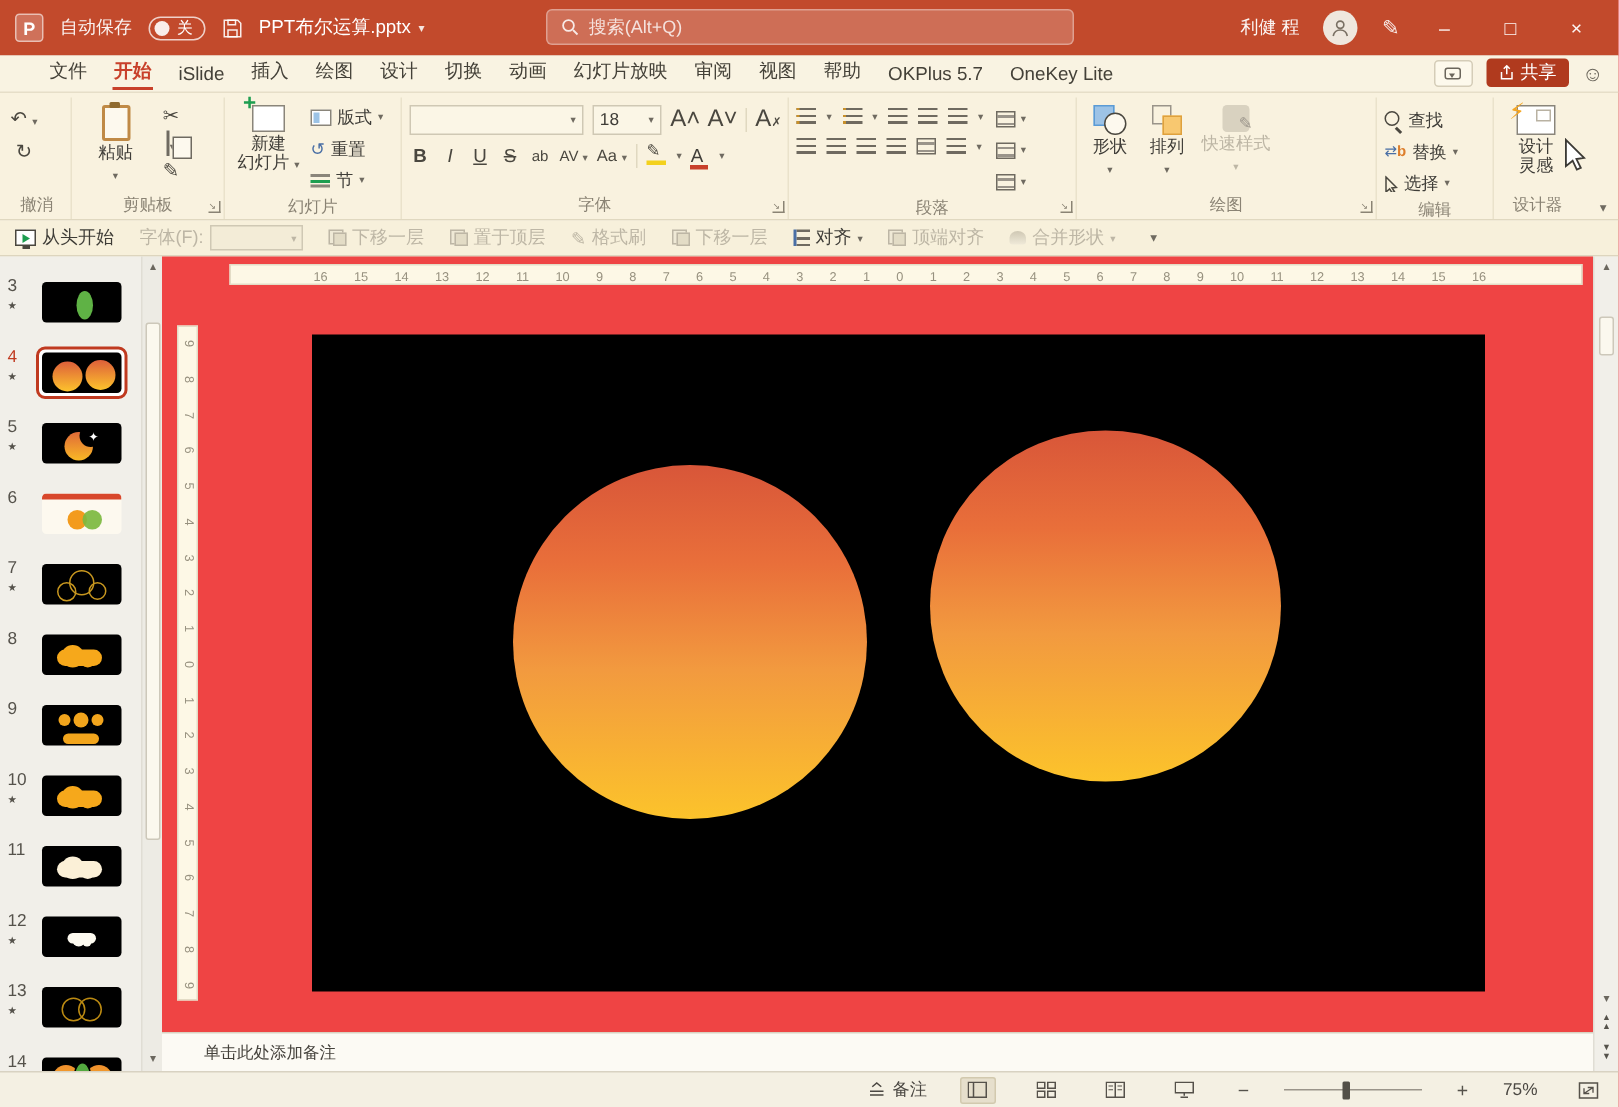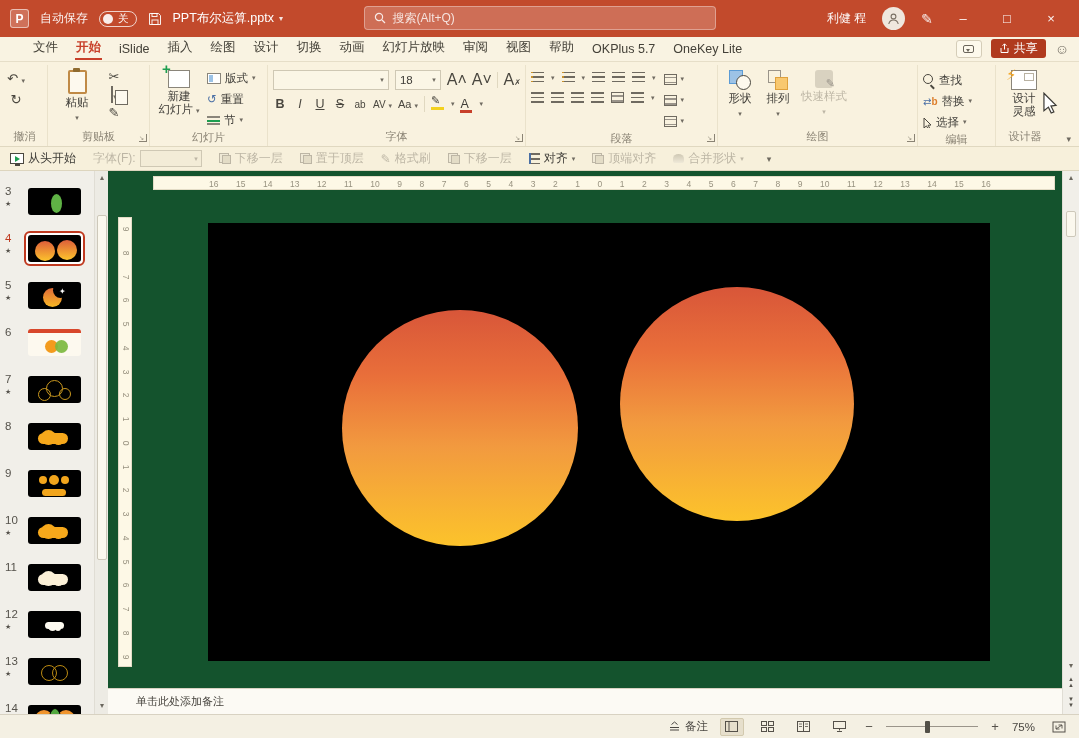--- a/index.html
+++ b/index.html
@@ -160,21 +160,21 @@
   .k-outline-circles .c1 { left:13px; top:7px; width:16px; height:16px; border:1px solid #bb8a12; border-radius:50%; }
   .k-outline-circles .c2 { left:24px; top:7px; width:16px; height:16px; border:1px solid #bb8a12; border-radius:50%; }
   .k-leaf-circles .c1 { left:7px; top:5px; width:18px; height:18px; border-radius:50%; background:linear-gradient(#ef8f2e,#f6b31f); }
   .k-leaf-circles .c2 { left:29px; top:5px; width:18px; height:18px; border-radius:50%; background:linear-gradient(#ef8f2e,#f6b31f); }
   .k-leaf-circles .c3 { left:21px; top:3px; width:12px; height:21px; border-radius:50%; background:#53a93f; border:1px solid #000; }
 
   .panel-scroll { position:absolute; left:94px; top:0; width:14px; height:543px; background:#edebe4; border-left:1px solid #e0ddd4; }
   .ps-arrow { position:absolute; left:0; width:14px; text-align:center; font-size:8px; color:#6b675e; }
   .ps-thumb { position:absolute; left:2px; top:44px; width:10px; height:345px; background:#fbf8ee; border:1px solid #cdc8ba; border-radius:2px; }
 
-  .canvas { position:absolute; left:108px; top:0; width:954px; height:517px; background:#14532d; }
+  .canvas { position:absolute; left:108px; top:0; width:954px; height:517px; background:#ef4444; }
   .hruler { position:absolute; left:45px; top:5px; width:902px; height:14px; background:#fdf8e6; border:1px solid #e3dcc6; }
   .hruler .nums { position:absolute; left:55px; top:0; width:782px; height:14px; display:flex; justify-content:space-between; align-items:center; }
   .hruler .nums span { font-size:8.5px; color:#97917f; }
   .vruler { position:absolute; left:10px; top:46px; width:14px; height:450px; background:#fdf8e6; border:1px solid #e3dcc6; }
   .vruler .nums { position:absolute; left:0; top:6px; width:14px; height:438px; display:flex; flex-direction:column; justify-content:space-between; align-items:center; }
   .vruler .nums span { font-size:8.5px; color:#97917f; transform:rotate(90deg); }
   .slide { position:absolute; left:100px; top:52px; width:782px; height:438px; background:#000; }
   .circle { position:absolute; border-radius:50%; background:linear-gradient(180deg,#d85639 0%,#e96f3a 28%,#f29a3f 58%,#fcc32b 100%); }
   .c-left { left:134px; top:87px; width:236px; height:236px; }
   .c-right { left:412px; top:64px; width:234px; height:234px; }
@@ -182,21 +182,21 @@
   .right-scroll { position:absolute; right:0; top:0; width:17px; height:543px; background:#f1efe9; border-left:1px solid #e0ddd4; }
   .rs-arrow { position:absolute; left:0; width:16px; text-align:center; font-size:8px; color:#6b675e; }
   .rs-thumb { position:absolute; left:3px; top:40px; width:10px; height:26px; background:#fbf8ee; border:1px solid #cdc8ba; border-radius:2px; }
   .dbl { position:absolute; left:0; width:16px; text-align:center; font-size:6px; line-height:6px; color:#55524b; }
 
   .notesbar { position:absolute; left:108px; top:517px; width:954px; height:26px; background:#fcfaf4; border-top:1px solid #d8d2c2; display:flex; align-items:center; padding-left:28px; font-size:11px; color:#45423c; }
 
   
   .statusbar { position:absolute; left:0; top:714px; right:0; height:24px; background:#f4f0e3; border-top:1px solid #d8d2c2; display:flex; align-items:center; font-size:11.5px; color:#4a4742; padding:0 8px; }
   .st-left { display:flex; align-items:center; gap:16px; }
-  .st-right { margin-left:auto; display:flex; align-items:center; gap:12px; }
+  .st-right { margin-left:auto; display:flex; align-items:center; gap:22px; }
   .viewbtn { width:24px; height:18px; display:flex; align-items:center; justify-content:center; border-radius:2px; }
   .viewbtn.pressed { background:#e6dfcc; border:1px solid #d2c9ae; }
   .zoomslider { width:92px; height:14px; position:relative; }
   .zoomslider::before { content:""; position:absolute; left:0; right:0; top:6.5px; height:1px; background:#9a948a; }
   .zoomslider .zthumb { position:absolute; left:42%; top:1px; width:5px; height:12px; background:#535048; border-radius:1px; }
   .zoomsign { font-size:13px; color:#55524b; width:10px; text-align:center; }
   .notes-toggle { display:flex; align-items:center; gap:4px; }
 </style>
 </head>
 <body>

